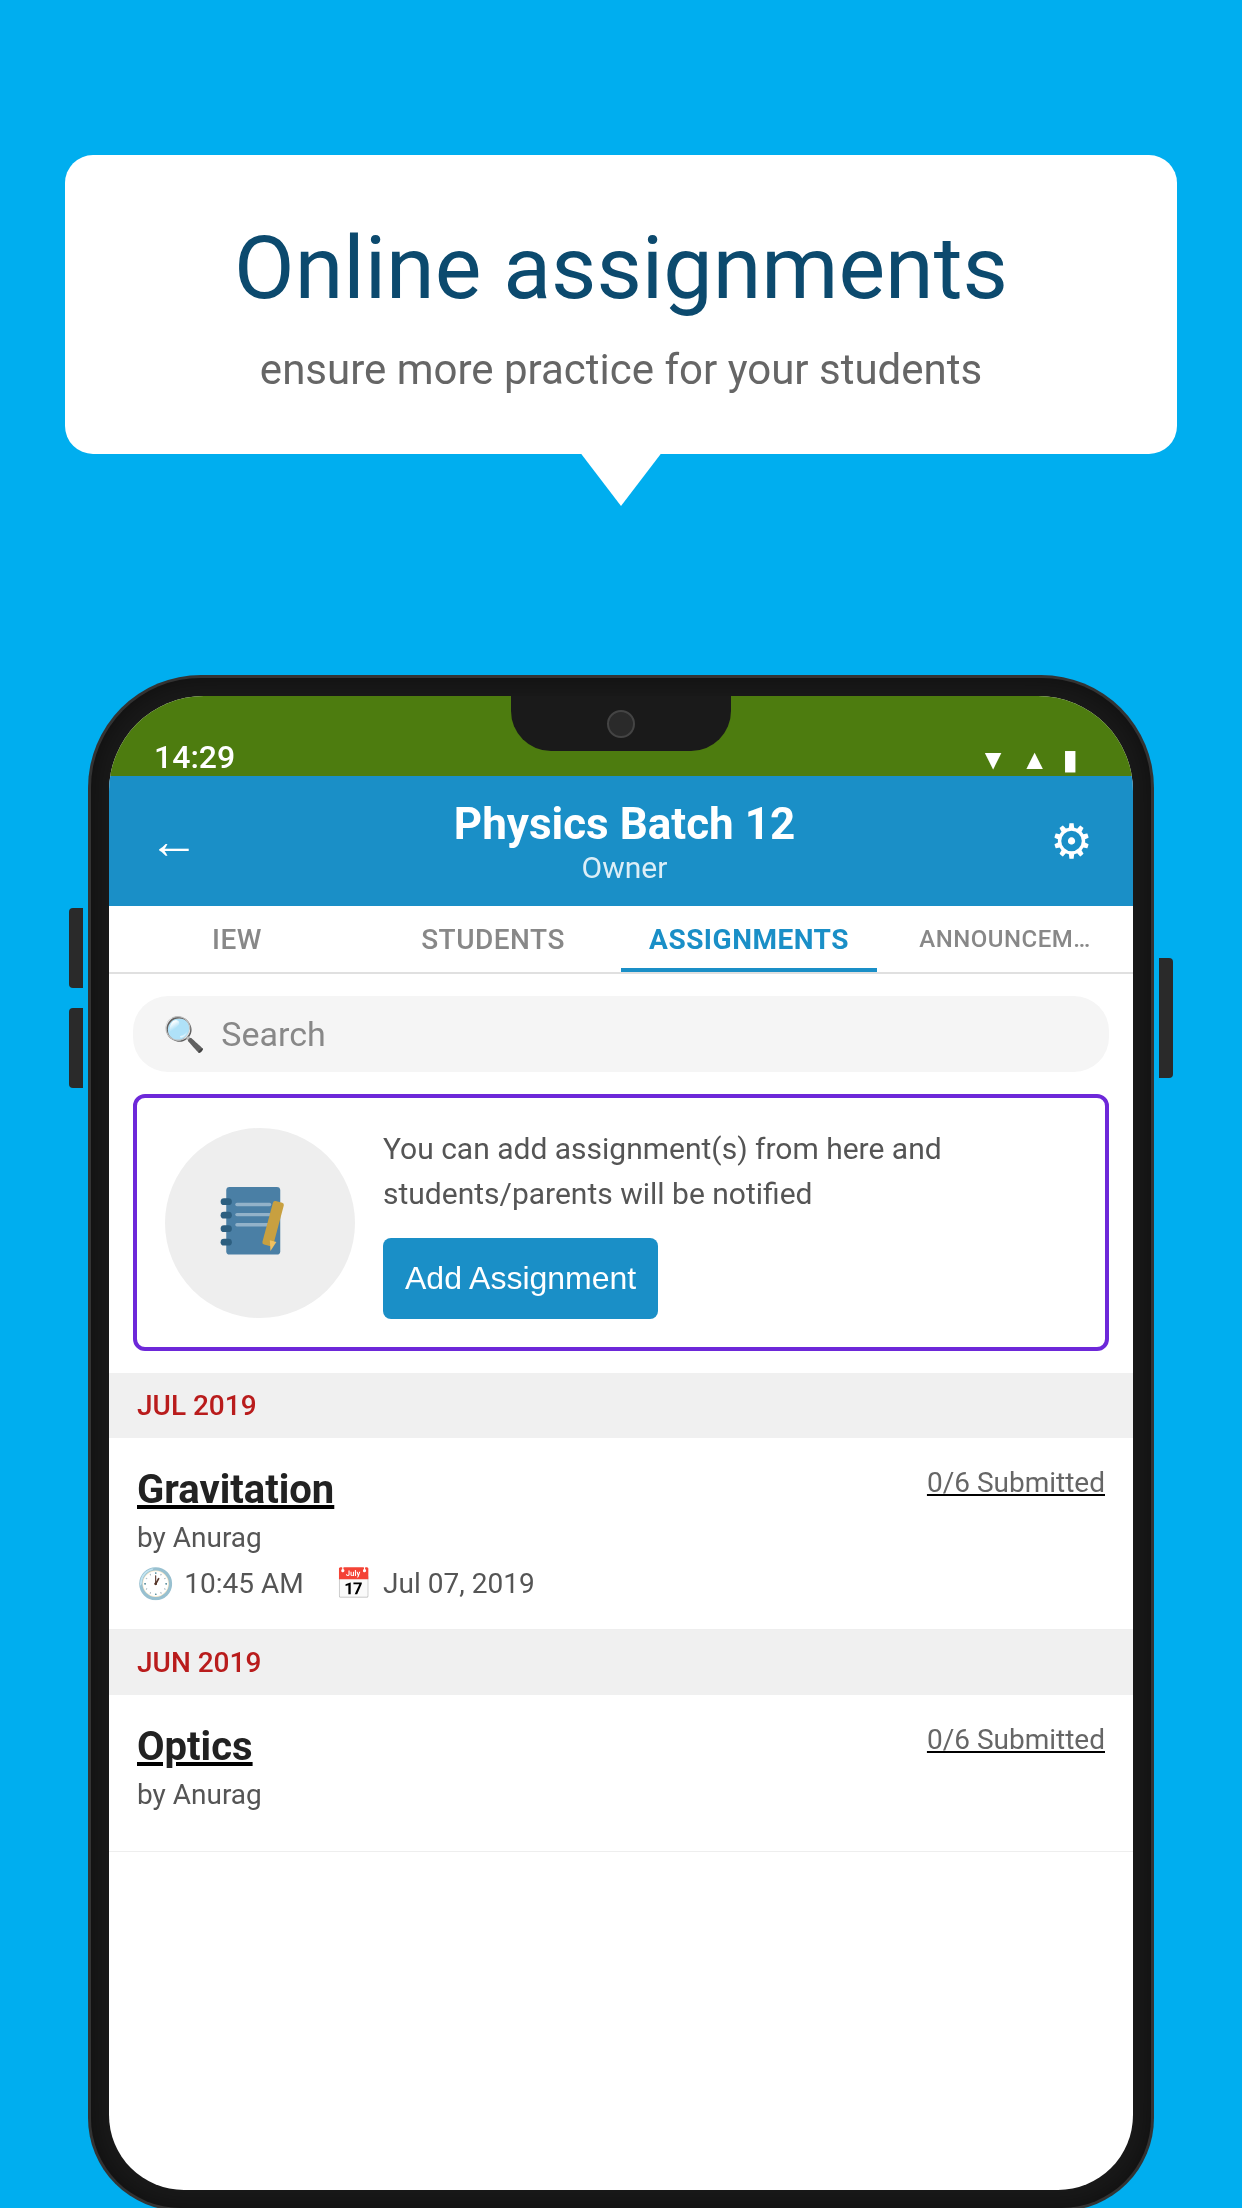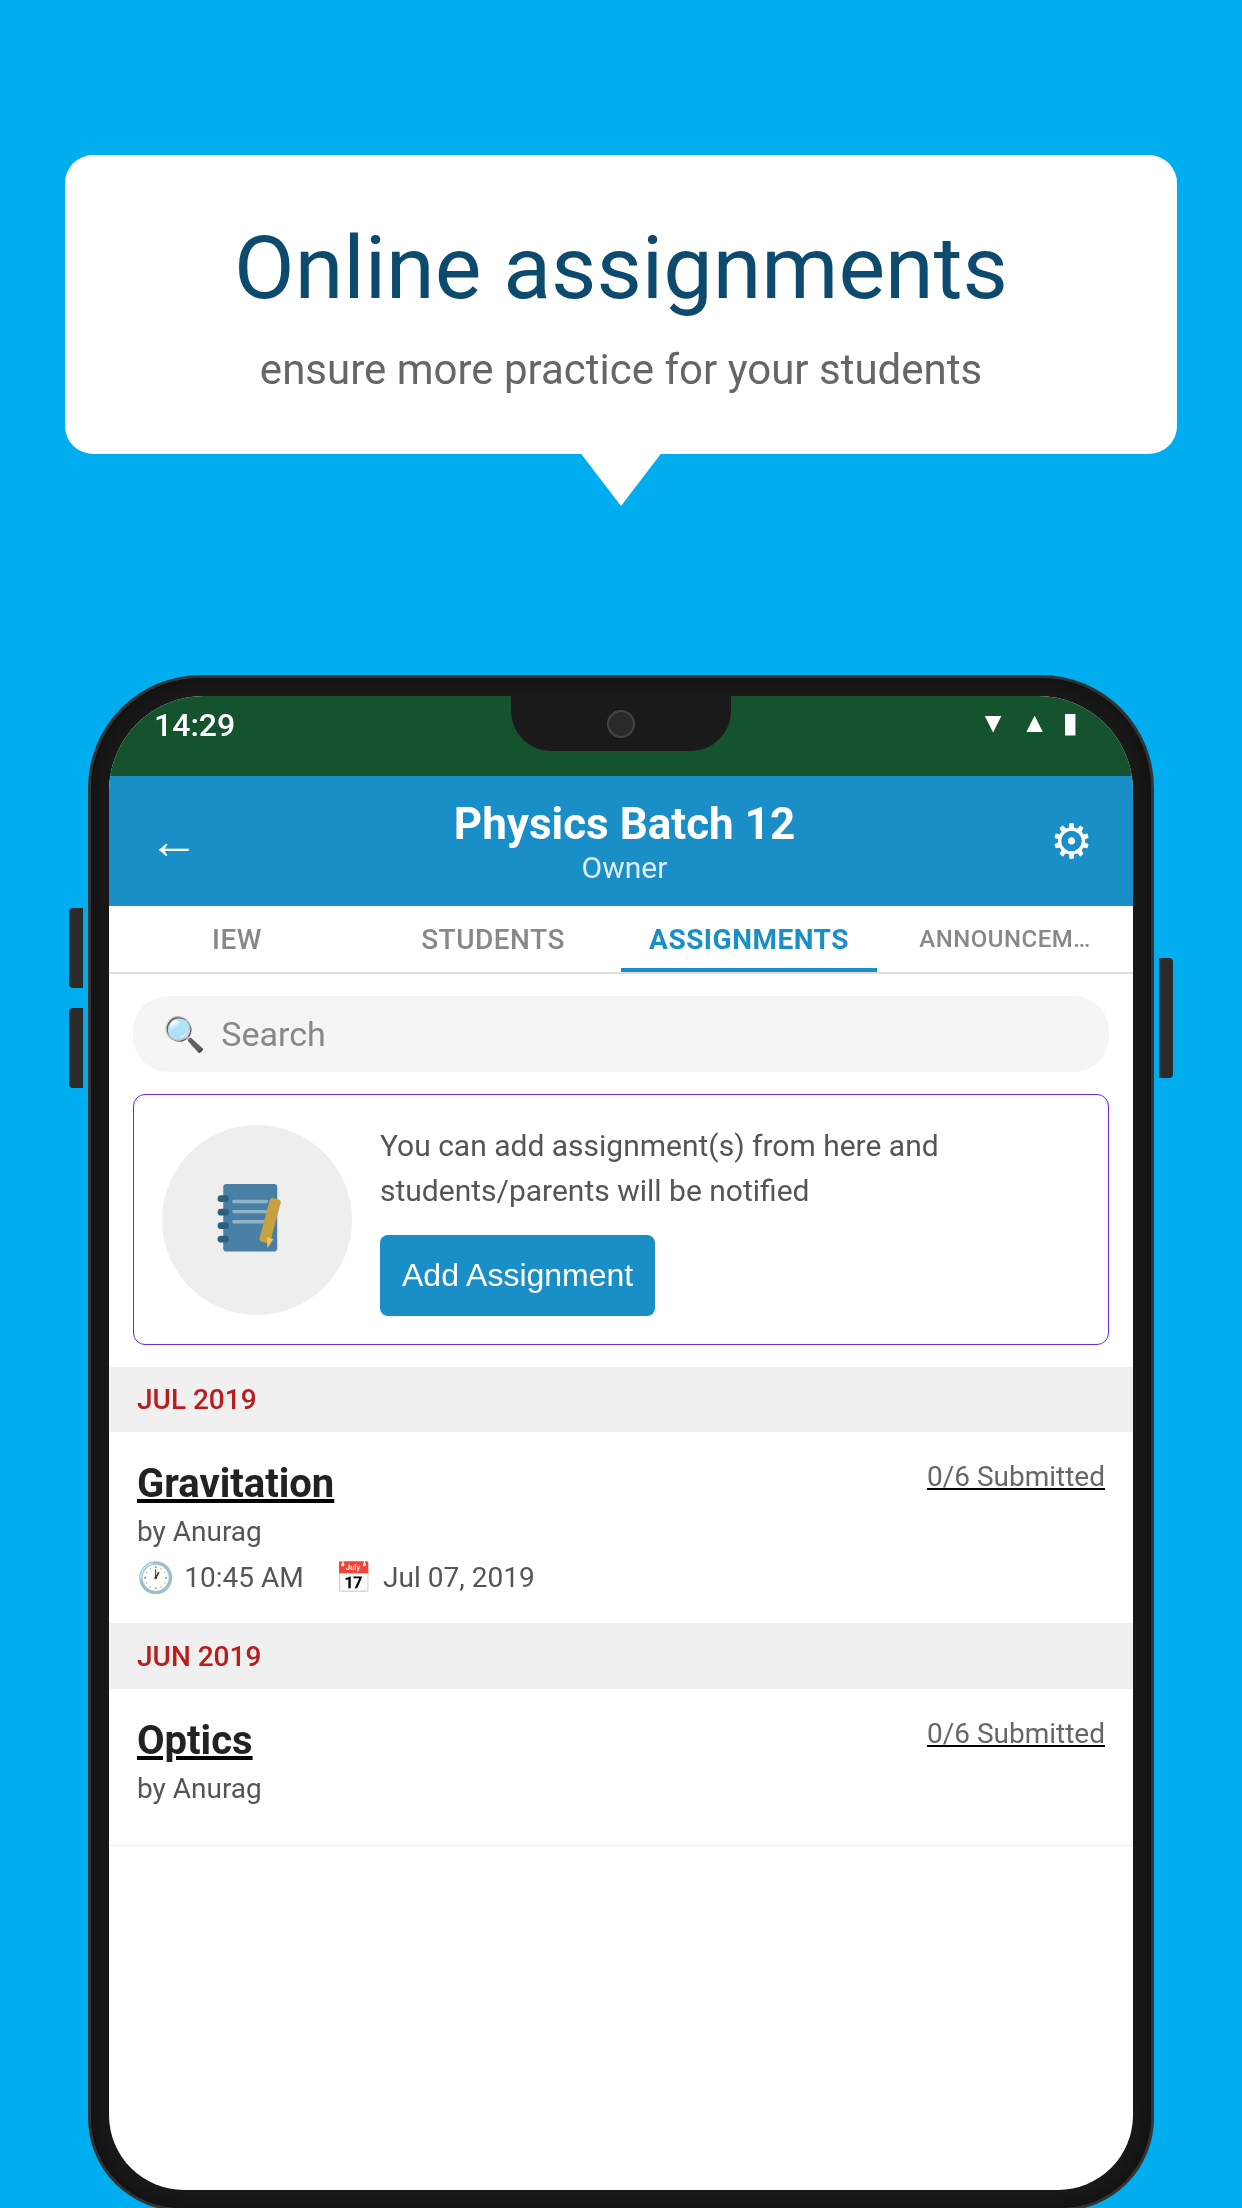--- a/index.html
+++ b/index.html
@@ -102,23 +102,23 @@
       width: 28px;
       height: 28px;
       background: #2a2a2a;
       border-radius: 50%;
       border: 2px solid #444;
     }
 
     
     .status-bar {
       height: 80px;
-      background: #14532d;
-      display: flex;
-      align-items: flex-start;
+      background: #4d7c0f;
+      display: flex;
+      align-items: flex-end;
       justify-content: space-between;
       padding: 0 55px 0 45px;
       padding-top: 10px;
       position: relative;
       z-index: 50;
     }
 
     .status-time {
       color: white;
       font-size: 32px;
@@ -237,21 +237,21 @@
 
     .search-placeholder {
       color: #888;
       font-size: 34px;
     }
 
     
     .promo-card {
       margin: 10px 24px 22px;
       background: white;
-      border: 1px solid #6d28d9;
+      border: 4px solid #6d28d9;
       border-radius: 12px;
       display: flex;
       align-items: center;
       padding: 28px;
       gap: 28px;
     }
 
     .promo-icon-circle {
       width: 190px;
       height: 190px;

